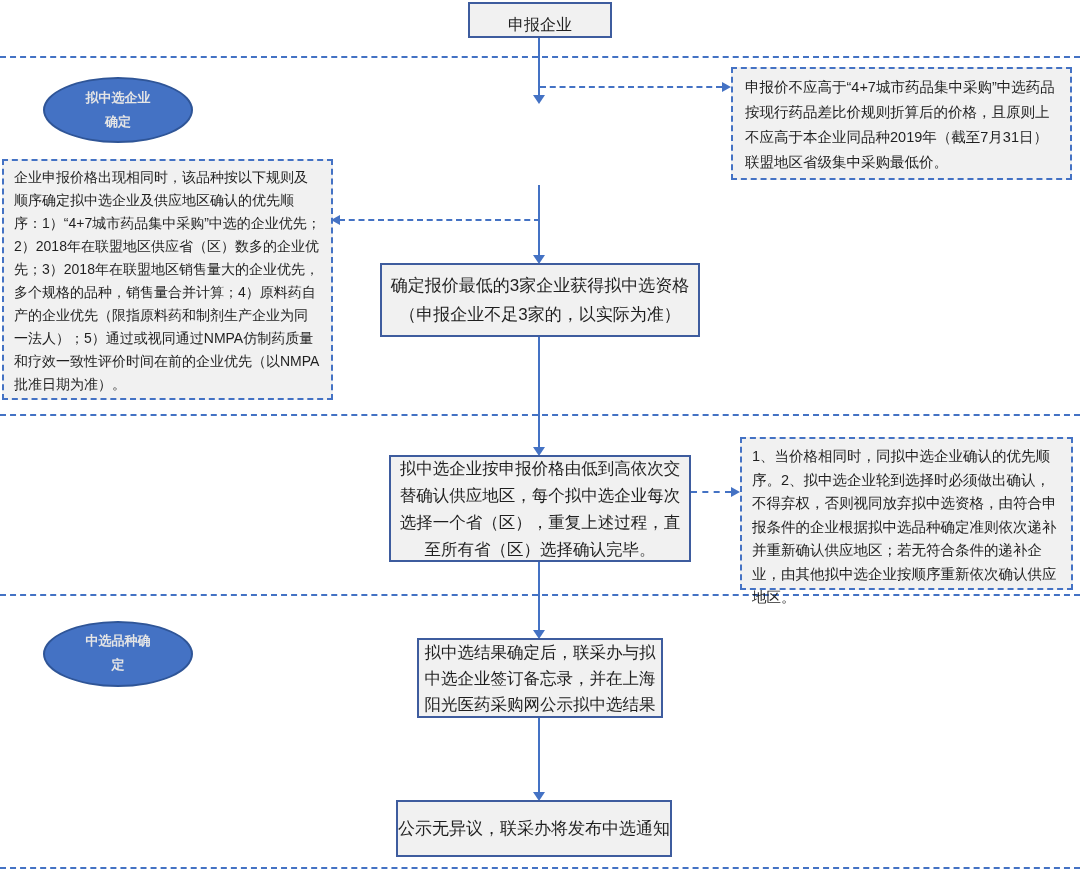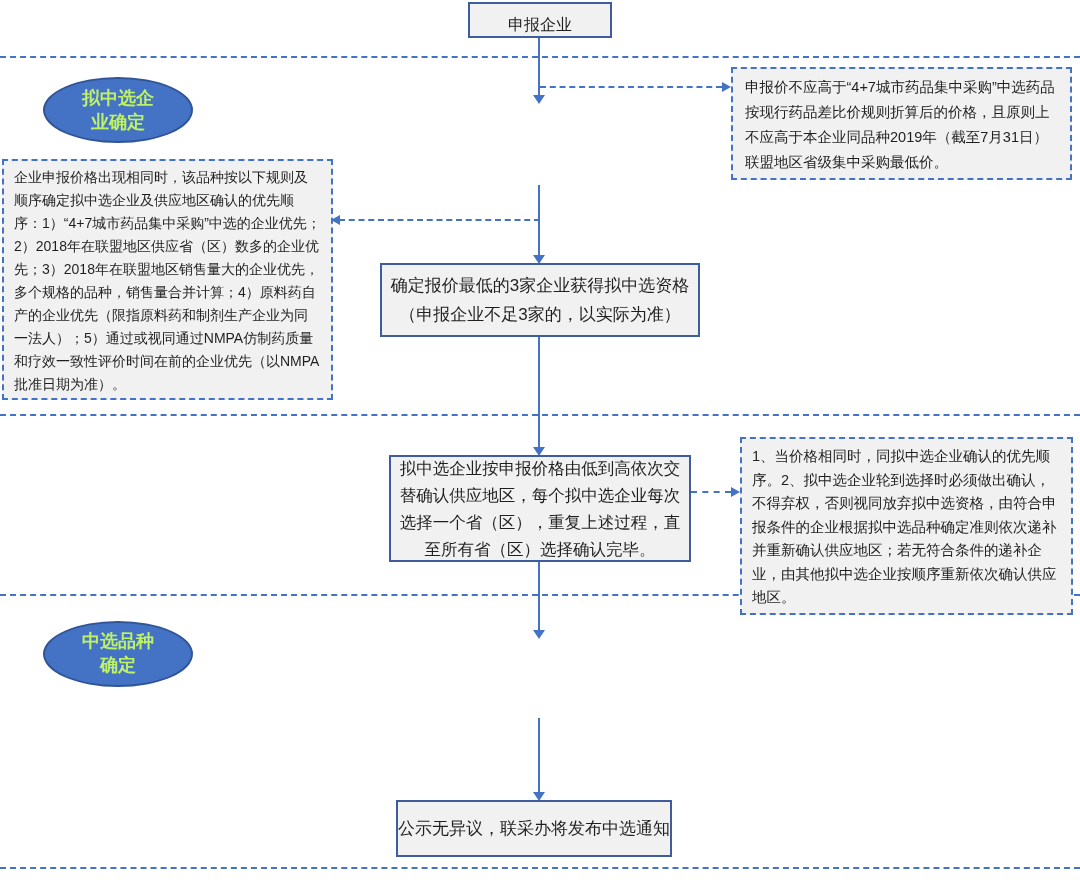--- a/index.html
+++ b/index.html
@@ -15,22 +15,22 @@
   .canvas{position:relative;width:1080px;height:882px;background:#fff;overflow:hidden;}
   .divider{position:absolute;left:0;width:1080px;height:0;border-top:2px dashed var(--accent);}
   .node{position:absolute;box-sizing:border-box;background:var(--box-fill);
         border:2px solid var(--node-border);display:flex;align-items:center;justify-content:center;
         text-align:center;}
   .note{position:absolute;box-sizing:border-box;background:var(--box-fill);
         border:2px dashed var(--accent);text-align:left;}
   .ellipse{position:absolute;box-sizing:border-box;background:var(--ellipse-fill);
         border:2px solid var(--ellipse-border);border-radius:50%;
         display:flex;align-items:center;justify-content:center;}
-  .ellipse .etext{width:74px;text-align:center;color:#bef264;font-weight:bold;
-        font-size:18px;line-height:24px;}
+  .ellipse .etext{width:74px;text-align:center;color:#e5e5e5;font-weight:bold;
+        font-size:13px;line-height:24px;}
   .vline{position:absolute;width:0;border-left:2px solid var(--accent);}
   .hdash{position:absolute;height:0;border-top:2px dashed var(--accent);}
   .tri-down{position:absolute;width:0;height:0;
         border-left:6px solid transparent;border-right:6px solid transparent;
         border-top:9px solid var(--accent);}
   .tri-right{position:absolute;width:0;height:0;
         border-top:5px solid transparent;border-bottom:5px solid transparent;
         border-left:9px solid var(--accent);}
   .tri-left{position:absolute;width:0;height:0;
         border-top:5px solid transparent;border-bottom:5px solid transparent;
@@ -87,27 +87,30 @@
   <div class="vline" style="left:538px;top:337px;height:110px;"></div>
   <div class="tri-down" style="left:533px;top:447px;"></div>
 
   <div class="node f16" style="left:389px;top:455px;width:302px;height:107px;padding:0 8px;">
     <span>拟中选企业按申报价格由低到高依次交替确认供应地区，每个拟中选企业每次选择一个省（区），重复上述过程，直至所有省（区）选择确认完毕。</span>
   </div>
 
   <div class="hdash" style="left:691px;top:491px;width:40px;"></div>
   <div class="tri-right" style="left:731px;top:487px;"></div>
 
-  <div class="note" style="left:740px;top:437px;width:333px;height:178px;padding:6px 10px;font-size:14.5px;line-height:23.5px;">
+  <div class="note" style="left:740px;top:437px;width:333px;height:153px;padding:6px 10px;font-size:14.5px;line-height:23.5px;">
     <span>1、当价格相同时，同拟中选企业确认的优先顺序。2、拟中选企业轮到选择时必须做出确认，不得弃权，否则视同放弃拟中选资格，由符合申报条件的企业根据拟中选品种确定准则依次递补并重新确认供应地区；若无符合条件的递补企业，由其他拟中选企业按顺序重新依次确认供应地区。</span>
   </div>
 
   <div class="vline" style="left:538px;top:562px;height:68px;"></div>
   <div class="tri-down" style="left:533px;top:630px;"></div>
 
+  <div class="node f16" style="left:417px;top:638px;width:246px;height:80px;padding:0 4px;line-height:26px;">
+    <span>拟中选结果确定后，联采办与拟中选企业签订备忘录，并在上海阳光医药采购网公示拟中选结果</span>
+  </div>
 
   <div class="vline" style="left:538px;top:718px;height:74px;"></div>
   <div class="tri-down" style="left:533px;top:792px;"></div>
 
   <div class="node" style="left:396px;top:800px;width:276px;height:57px;font-size:17px;">
     <span>公示无异议，联采办将发布中选通知</span>
   </div>
 
 </div>
 

